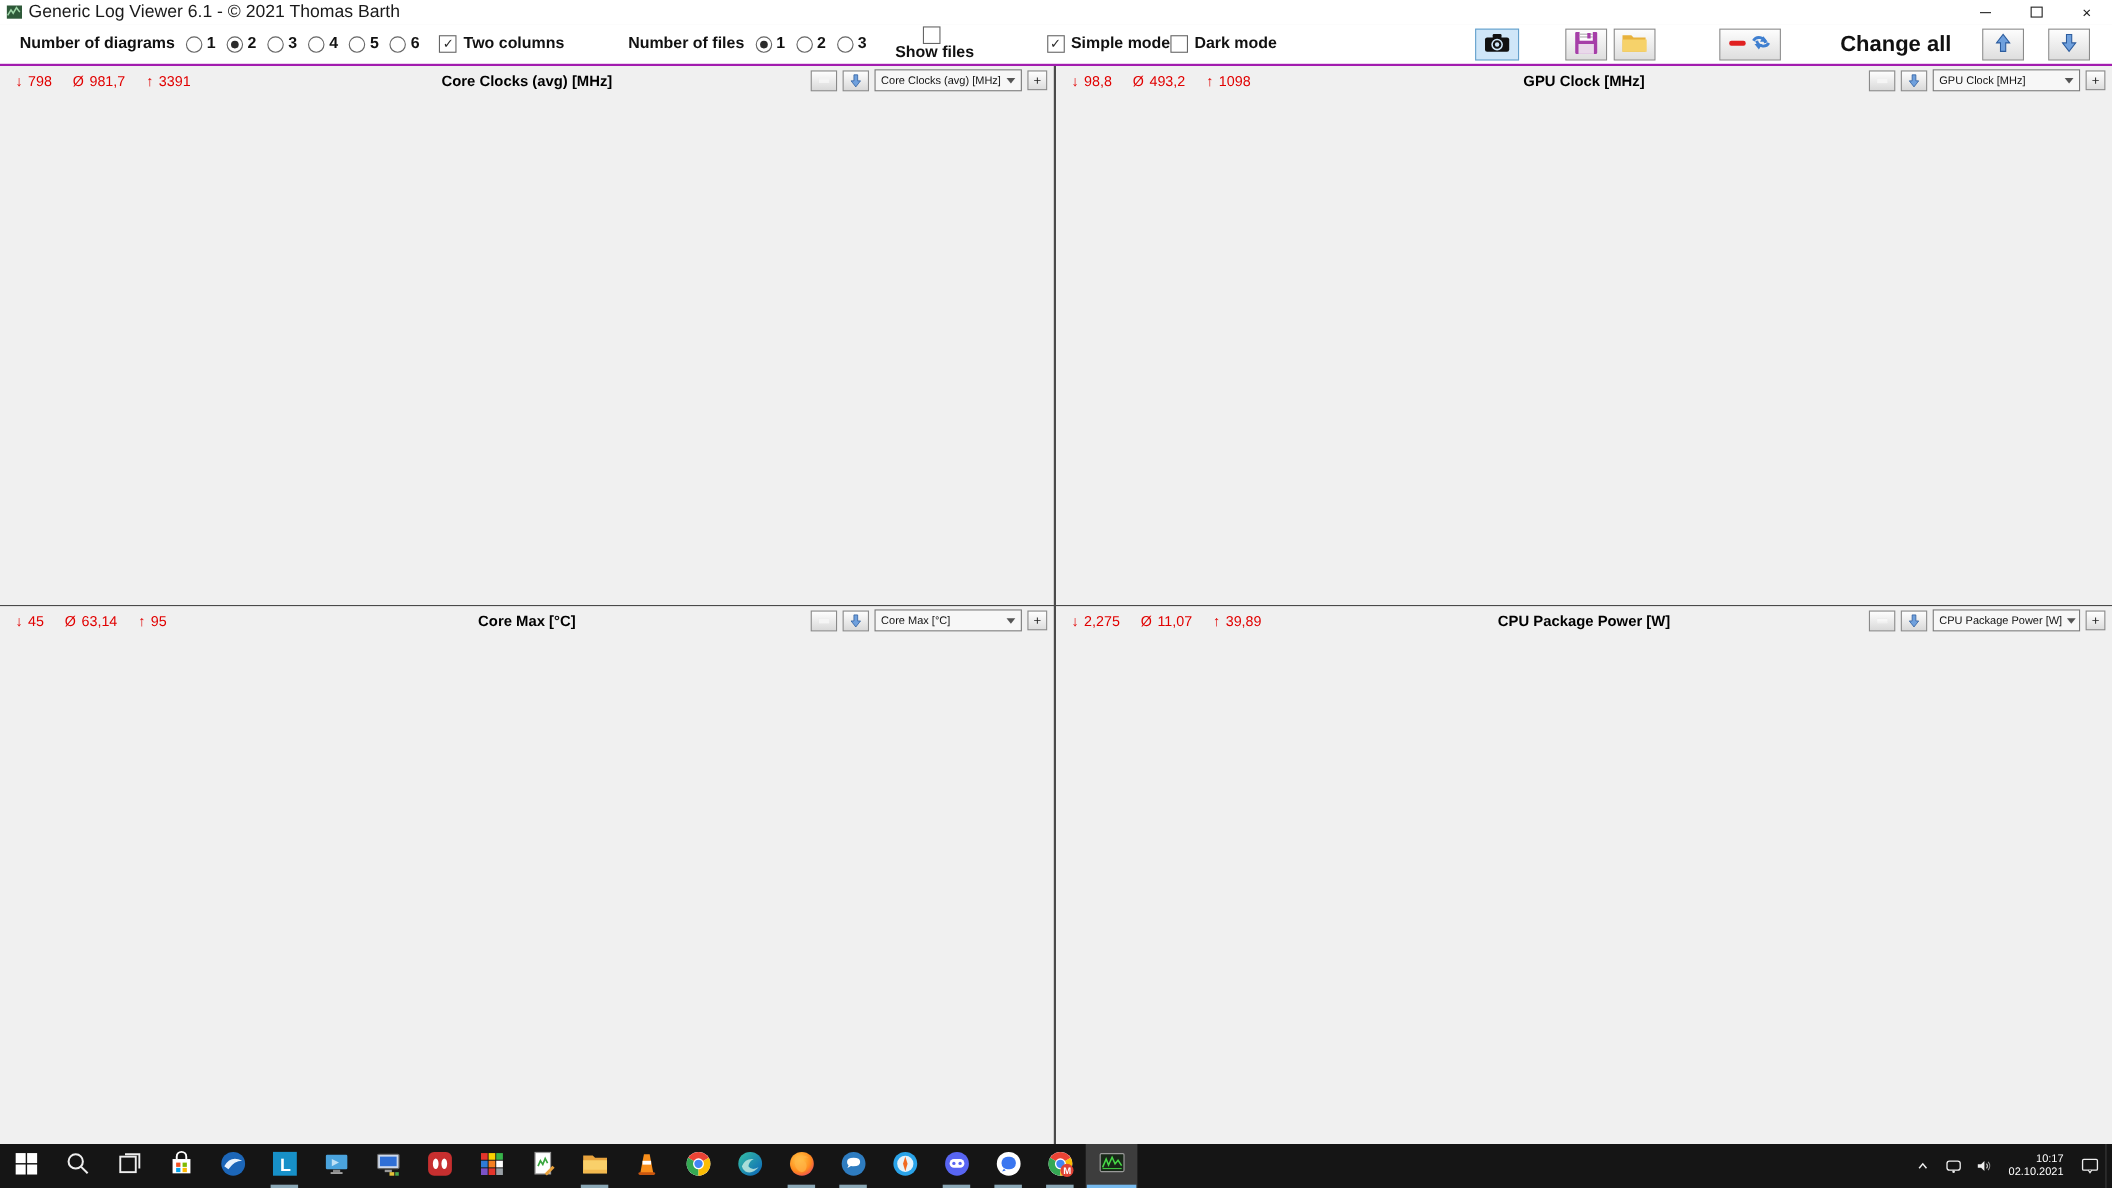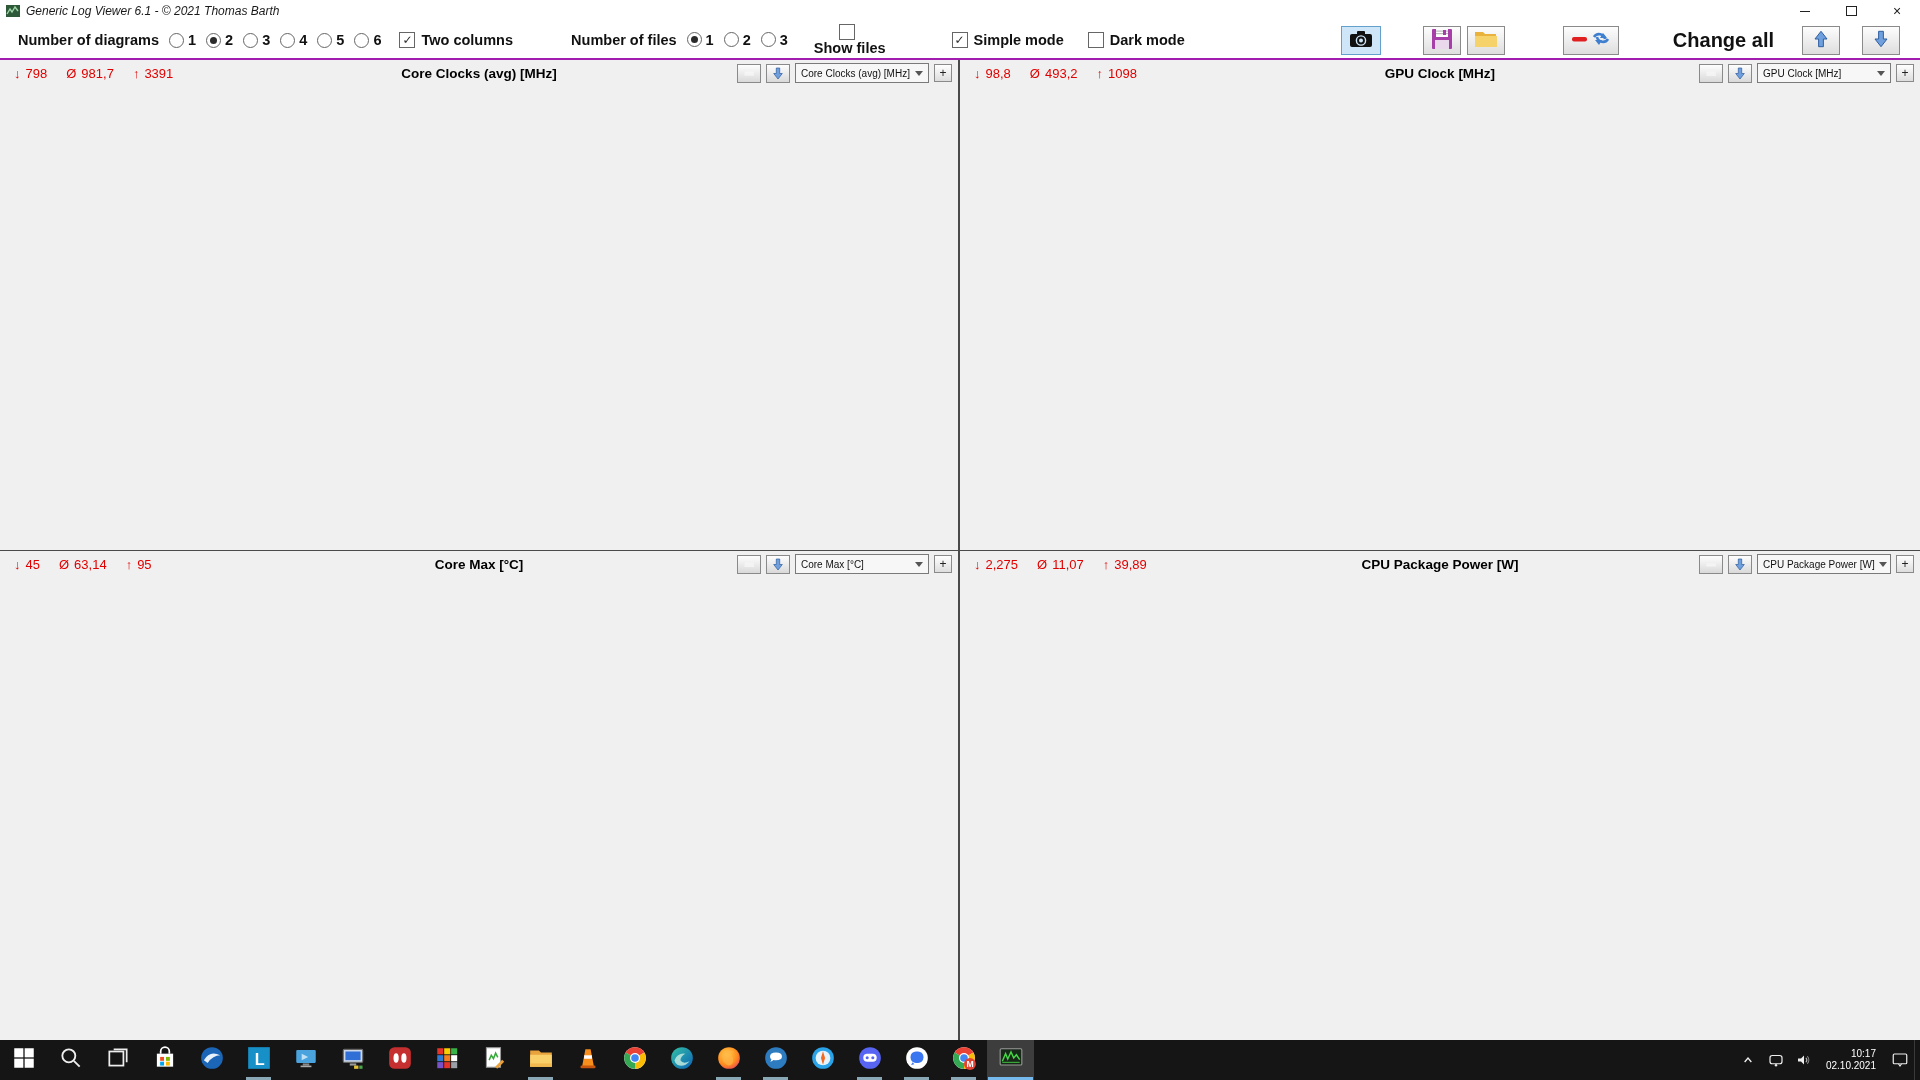--- a/index.html
+++ b/index.html
@@ -1,40 +1,40 @@
 <!DOCTYPE html>
 <html><head>
 <meta charset="utf-8">
 <style>
   html,body{margin:0;padding:0;width:1920px;height:1080px;overflow:hidden;
     font-family:"Liberation Sans","DejaVu Sans",sans-serif;background:#f0f0f0;}
   
   .titlebar{height:22px;background:#ffffff;display:flex;align-items:center;position:relative;}
   .titlebar .appico{margin-left:6px;display:flex;}
-  .titlebar .ttl{margin-left:6px;font-size:12px;color:#1a1a1a;font-style:italic;}
+  .titlebar .ttl{margin-left:6px;font-size:16px;color:#1a1a1a;}
   .winbtns{position:absolute;right:0;top:0;height:22px;display:flex;}
   .winbtn{width:46px;height:22px;display:flex;align-items:center;justify-content:center;color:#222;font-size:14px;}
   .minglyph{width:10px;height:1px;background:#222;display:inline-block;}
   .maxglyph{width:9px;height:8px;border:1px solid #222;display:inline-block;}
   
   .toolbar{height:36px;background:#ffffff;border-bottom:2px solid #a21caf;display:flex;align-items:center;
     font-size:14.5px;color:#111;padding:0 20px 0 18px;}
   .blabel{font-weight:bold;}
   .radio{width:13px;height:13px;border:1px solid #666;border-radius:50%;background:#fff;display:inline-flex;
     align-items:center;justify-content:center;margin:0 3px 0 10px;flex:none;}
   .radio.sel::after{content:"";width:7px;height:7px;border-radius:50%;background:#2b2b2b;}
   .rlab{font-weight:bold;margin-left:1px;}
   .cb{width:14px;height:14px;border:1px solid #666;background:#fff;display:inline-flex;align-items:center;
     justify-content:center;font-size:12px;font-weight:bold;color:#2b2b2b;flex:none;}
   .cblab{margin-left:6px;font-weight:bold;}
   .tb-two{margin-left:18px;display:flex;align-items:center;}
-  .tb-files{margin-left:58px;display:flex;align-items:flex-start;}
+  .tb-files{margin-left:58px;display:flex;align-items:flex-end;}
   .tb-show{margin-left:20px;display:flex;align-items:center;flex-direction:column;}
   .tb-simple{margin-left:66px;display:flex;align-items:center;font-weight:bold;}
-  .tb-dark{margin-left:24px;display:flex;align-items:center;font-weight:bold;}
+  .tb-dark{display:flex;align-items:center;font-weight:bold;}
   .toolbtn{height:29px;border:1px solid #8a8a8a;background:linear-gradient(#fdfdfd,#dedede);
     display:flex;align-items:center;justify-content:center;padding:0;}
   .cambtn{width:40px;margin-left:auto;background:#cfe6f8;border:1px solid #64a0cc;}
   .savebtn{width:38px;margin-left:42px;}
   .folderbtn{width:38px;margin-left:6px;}
   .redrefbtn{width:56px;margin-left:58px;}
   .changeall{margin-left:54px;font-weight:bold;font-size:20px;}
   .bigarrow{width:38px;margin-left:28px;}
   .bigarrow2{width:38px;margin-left:22px;}
   

